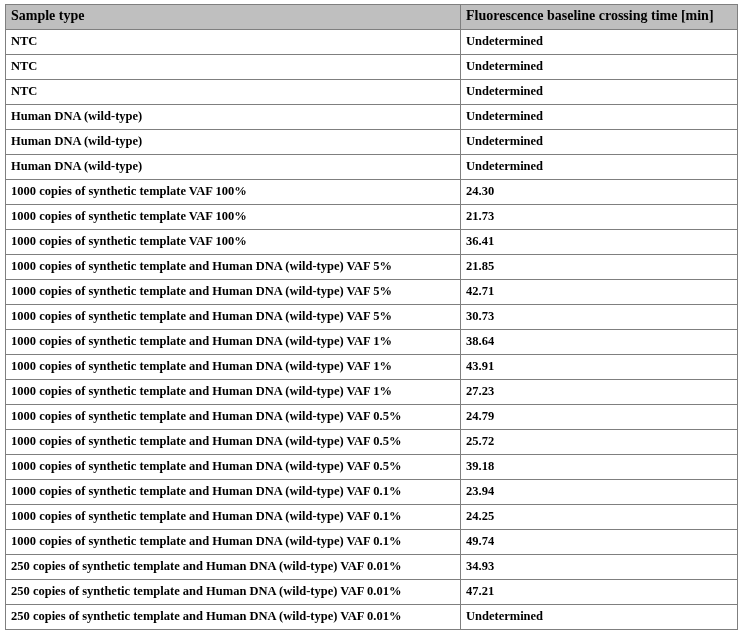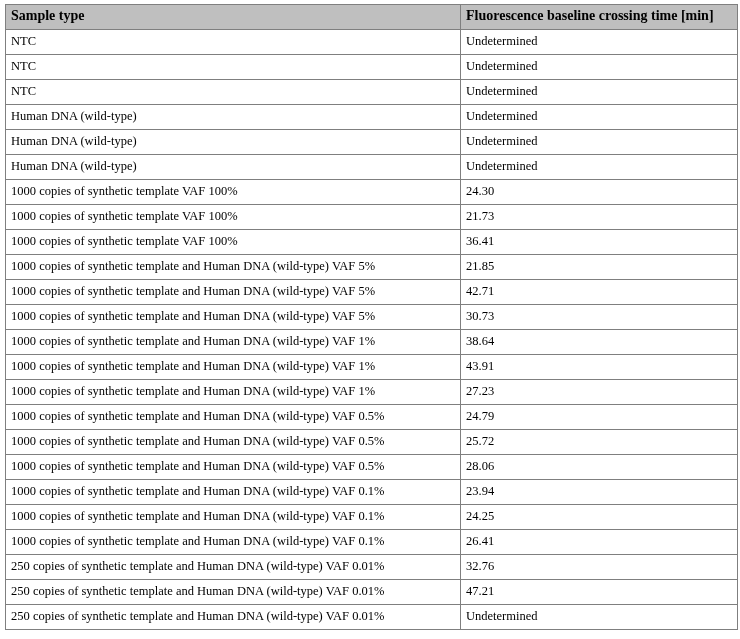--- a/index.html
+++ b/index.html
@@ -39,21 +39,21 @@
     white-space: nowrap;
     overflow: hidden;
   }
   table.data-table thead th {
     background: #bfbfbf;
     font-weight: bold;
     font-size: 14px;
   }
   table.data-table tbody td {
     background: #ffffff;
-    font-weight: normal;
+    font-weight: bold;
   }
 </style>
 </head>
 <body>
 
 <div class="table-wrap">
   <table class="data-table">
     <colgroup>
       <col class="col-sample">
       <col class="col-value">
@@ -128,37 +128,37 @@
         <tr>
           <td>1000 copies of synthetic template and Human DNA (wild-type) VAF 0.5%</td>
           <td>24.79</td>
         </tr>
         <tr>
           <td>1000 copies of synthetic template and Human DNA (wild-type) VAF 0.5%</td>
           <td>25.72</td>
         </tr>
         <tr>
           <td>1000 copies of synthetic template and Human DNA (wild-type) VAF 0.5%</td>
-          <td>28.06</td>
+          <td>39.18</td>
         </tr>
         <tr>
           <td>1000 copies of synthetic template and Human DNA (wild-type) VAF 0.1%</td>
           <td>23.94</td>
         </tr>
         <tr>
           <td>1000 copies of synthetic template and Human DNA (wild-type) VAF 0.1%</td>
           <td>24.25</td>
         </tr>
         <tr>
           <td>1000 copies of synthetic template and Human DNA (wild-type) VAF 0.1%</td>
-          <td>26.41</td>
+          <td>49.74</td>
         </tr>
         <tr>
           <td>250 copies of synthetic template and Human DNA (wild-type) VAF 0.01%</td>
-          <td>32.76</td>
+          <td>34.93</td>
         </tr>
         <tr>
           <td>250 copies of synthetic template and Human DNA (wild-type) VAF 0.01%</td>
           <td>47.21</td>
         </tr>
         <tr>
           <td>250 copies of synthetic template and Human DNA (wild-type) VAF 0.01%</td>
           <td>Undetermined</td>
         </tr>
       </tbody>

